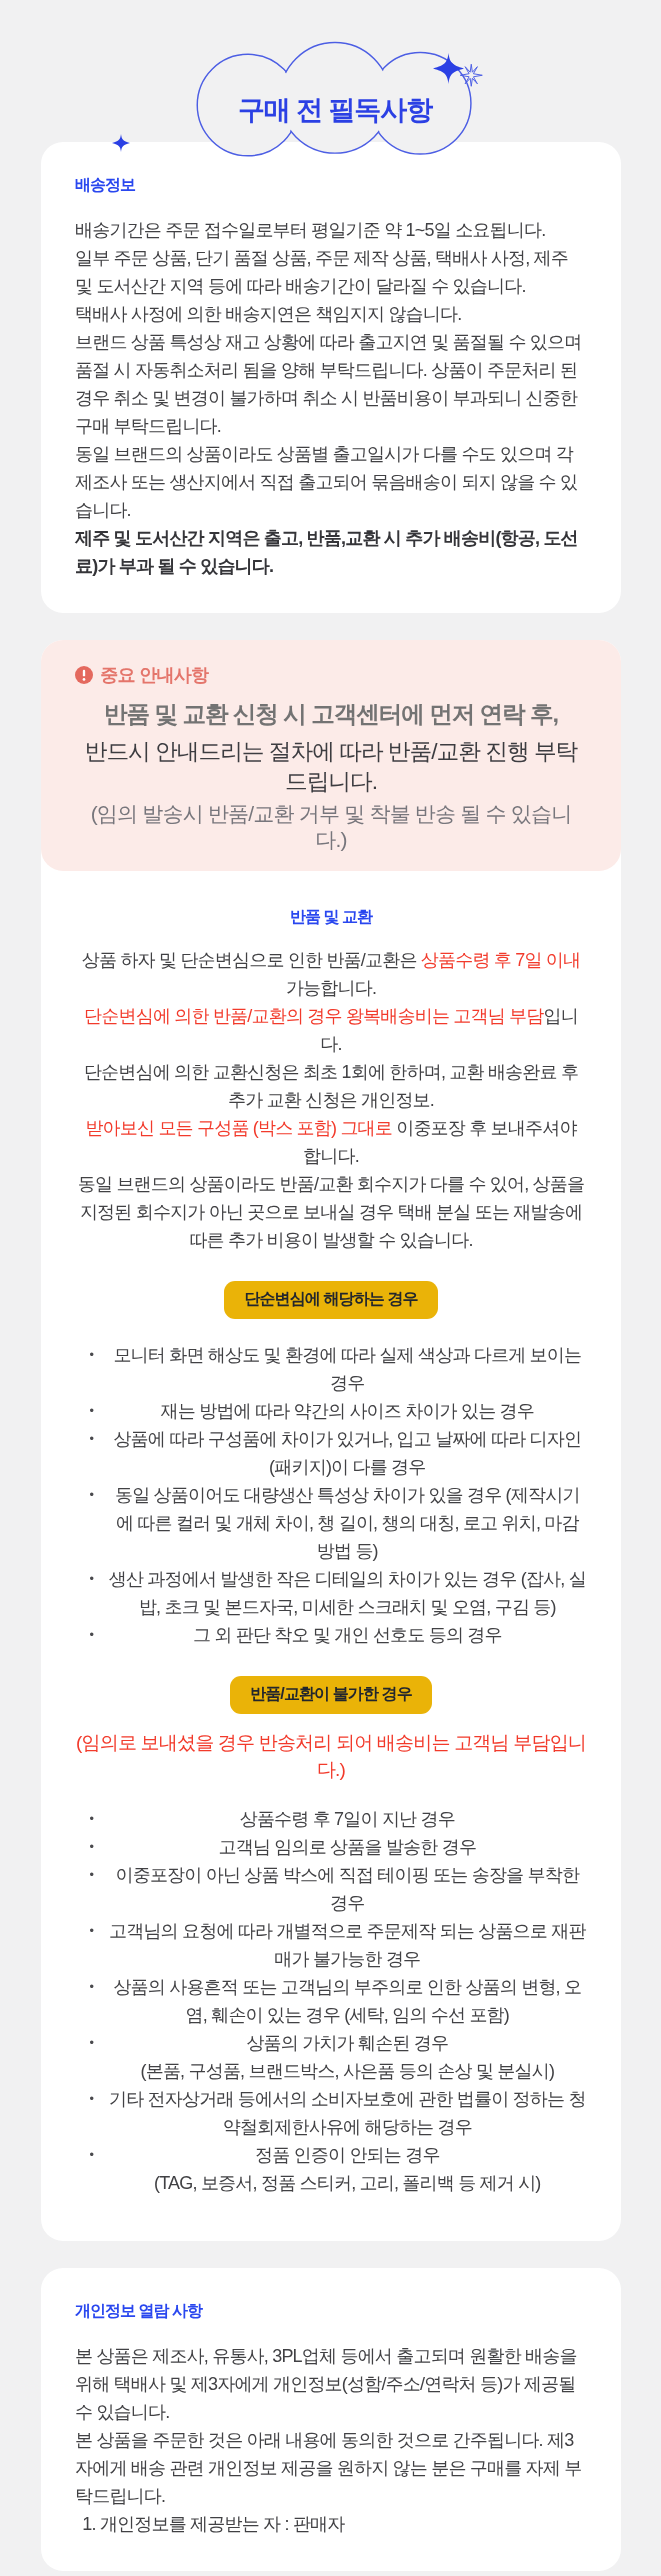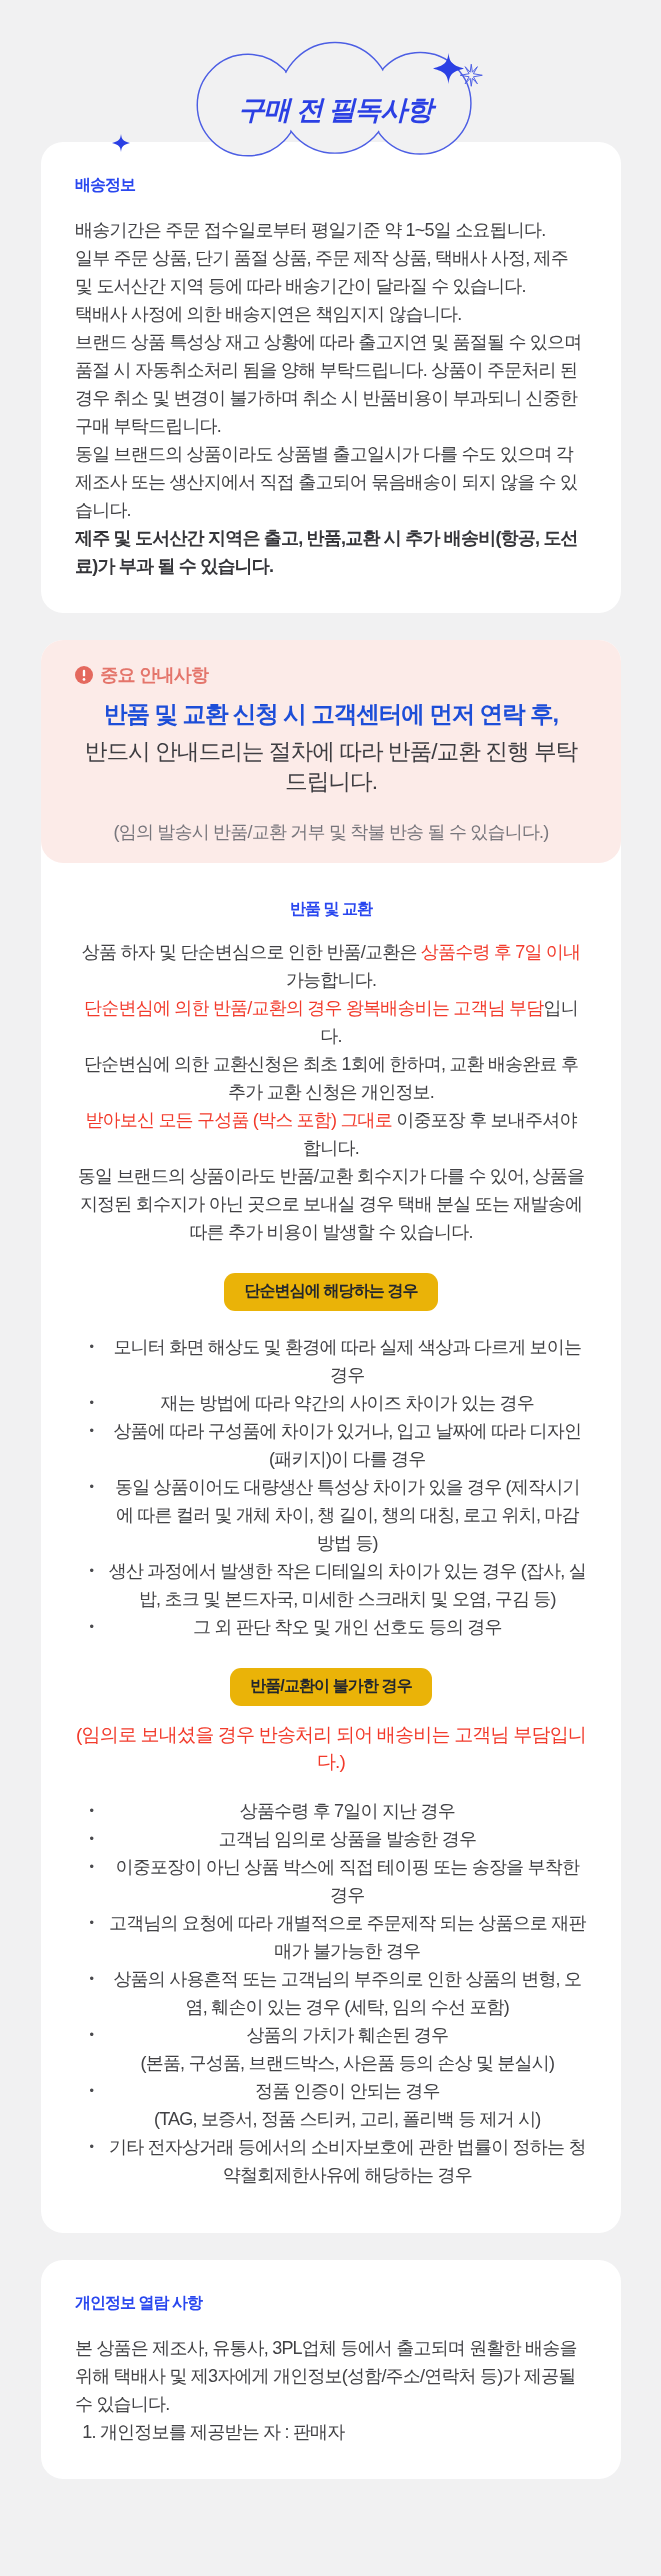--- a/index.html
+++ b/index.html
@@ -1,20 +1,20 @@
 <!DOCTYPE html>
 <html lang="ko" style="font-size:14.5px"><head>
 <meta charset="utf-8">
 <style>
   html,body { margin:0; padding:0; }
   body { background:#f1f1f2; font-family:"Liberation Sans", sans-serif; }
   .page { position:relative; width:662px; height:2576px; margin:0 auto; background:#f1f1f2; overflow:hidden; }
 
   
-  .hero { position:relative; height:142px;font-style:italic; }
+  .hero { position:relative; height:142px; }
   .hero-svg { position:absolute; left:190px; top:38px; }
   .hero-title { position:absolute; left:192px; top:92px; width:286px; text-align:center;
                 font-size:27px; font-weight:800; color:#2b40e4; letter-spacing:-1.1px; }
   .sparkle-big { position:absolute; left:433px; top:53px; }
   .sparkle-burst { position:absolute; left:459px; top:63px; }
   .sparkle-small { position:absolute; left:112px; top:134px; }
 
   
   .card { background:#ffffff; border-radius:22px; margin:0 41px; }
   .pad { padding:33px 34px; }
@@ -22,23 +22,23 @@
   .body-line { font-size:18px; line-height:28px; color:#414144; letter-spacing:-0.8px; }
   .body-block { margin-top:20px; }
   .bold-dark { font-weight:700; color:#353539; }
   .red { color:#f23a2b; }
 
   
   .stack { margin:27px 41px 0; background:#ffffff; border-radius:22px;text-align:center; }
   .pink-card { background:#fcebe8; border-radius:22px; padding:22.7px 34px 18px; }
   .notice-label-row { display:flex; align-items:center; gap:7.3px; }
   .notice-label { font-size:18px; font-weight:600; color:#e4756b; letter-spacing:-0.7px; }
-  .notice-red { margin-top:12.7px; font-size:23.6px; font-weight:800; color:#1d4ed8; letter-spacing:-1.1px; line-height:30px; }
+  .notice-red { margin-top:12.7px; font-size:23.6px; font-weight:800; color:#737373; letter-spacing:-1.1px; line-height:30px; }
   .notice-dark { margin-top:6.3px; font-size:22.7px; font-weight:500; color:#3c3c40; letter-spacing:-1px; line-height:30px; }
-  .notice-gray { margin-top:23px; font-size:18px; color:#77767c; letter-spacing:-0.8px; line-height:26px; }
+  .notice-gray { margin-top:5px; font-size:21px; color:#77767c; letter-spacing:-0.8px; line-height:26px; }
 
   .returns-body { padding:36px 34px 44px; }
   .intro { margin-top:18px; }
 
   .case-badge { display:inline-block; margin-top:27px; background:#eab308; color:#22262d;
                 font-size:16px; font-weight:700; letter-spacing:-0.9px; padding:8.2px 20px 9px; border-radius:11px; }
   .deny-note { margin-top:14.5px; font-size:19px; letter-spacing:-0.8px; line-height:27px; }
 
   ul.case-list { list-style:none; margin:22px 0 0 13.6px; padding:0; }
   ul.case-list li { position:relative; padding-left:19px; font-size:18px; line-height:28px;
@@ -134,35 +134,36 @@
       <ul class="case-list">
         <li>상품수령 후 7일이 지난 경우</li>
         <li>고객님 임의로 상품을 발송한 경우</li>
         <li>이중포장이 아닌 상품 박스에 직접 테이핑 또는 송장을 부착한 경우</li>
         <li>고객님의 요청에 따라 개별적으로 주문제작 되는 상품으로 재판매가 불가능한 경우</li>
         <li>상품의 사용흔적 또는 고객님의 부주의로 인한 상품의 변형, 오염, 훼손이 있는 경우 (세탁, 임의 수선 포함)</li>
         <li>
           <div>상품의 가치가 훼손된 경우</div>
           <div>(본품, 구성품, 브랜드박스, 사은품 등의 손상 및 분실시)</div>
         </li>
+        <li>기타 전자상거래 등에서의 소비자보호에 관한 법률이 정하는 청약철회제한사유에 해당하는 경우</li>
         <li>
           <div>정품 인증이 안되는 경우</div>
           <div>(TAG, 보증서, 정품 스티커, 고리, 폴리백 등 제거 시)</div>
         </li>
-        <li>기타 전자상거래 등에서의 소비자보호에 관한 법률이 정하는 청약철회제한사유에 해당하는 경우</li>
       </ul>
     </section>
   </div>
 
   <div class="gap30"></div>
 
   <section class="card pad">
     <h2 class="sec-heading">개인정보 열람 사항</h2>
     <div class="body-block">
       <div class="body-line">본 상품은 제조사, 유통사, 3PL업체 등에서 출고되며 원활한 배송을 위해 택배사 및 제3자에게 개인정보(성함/주소/연락처 등)가 제공될 수 있습니다.</div>
+      <div class="body-line">본 상품을 주문한 것은 아래 내용에 동의한 것으로 간주됩니다. 제3자에게 배송 관련 개인정보 제공을 원하지 않는 분은 구매를 자제 부탁드립니다.</div>
       <div class="privacy-nums">
         <div class="body-line num-line">1. 개인정보를 제공받는 자 : 판매자</div>
 
       </div>
     </div>
   </section>
 
 </div>
 
 

